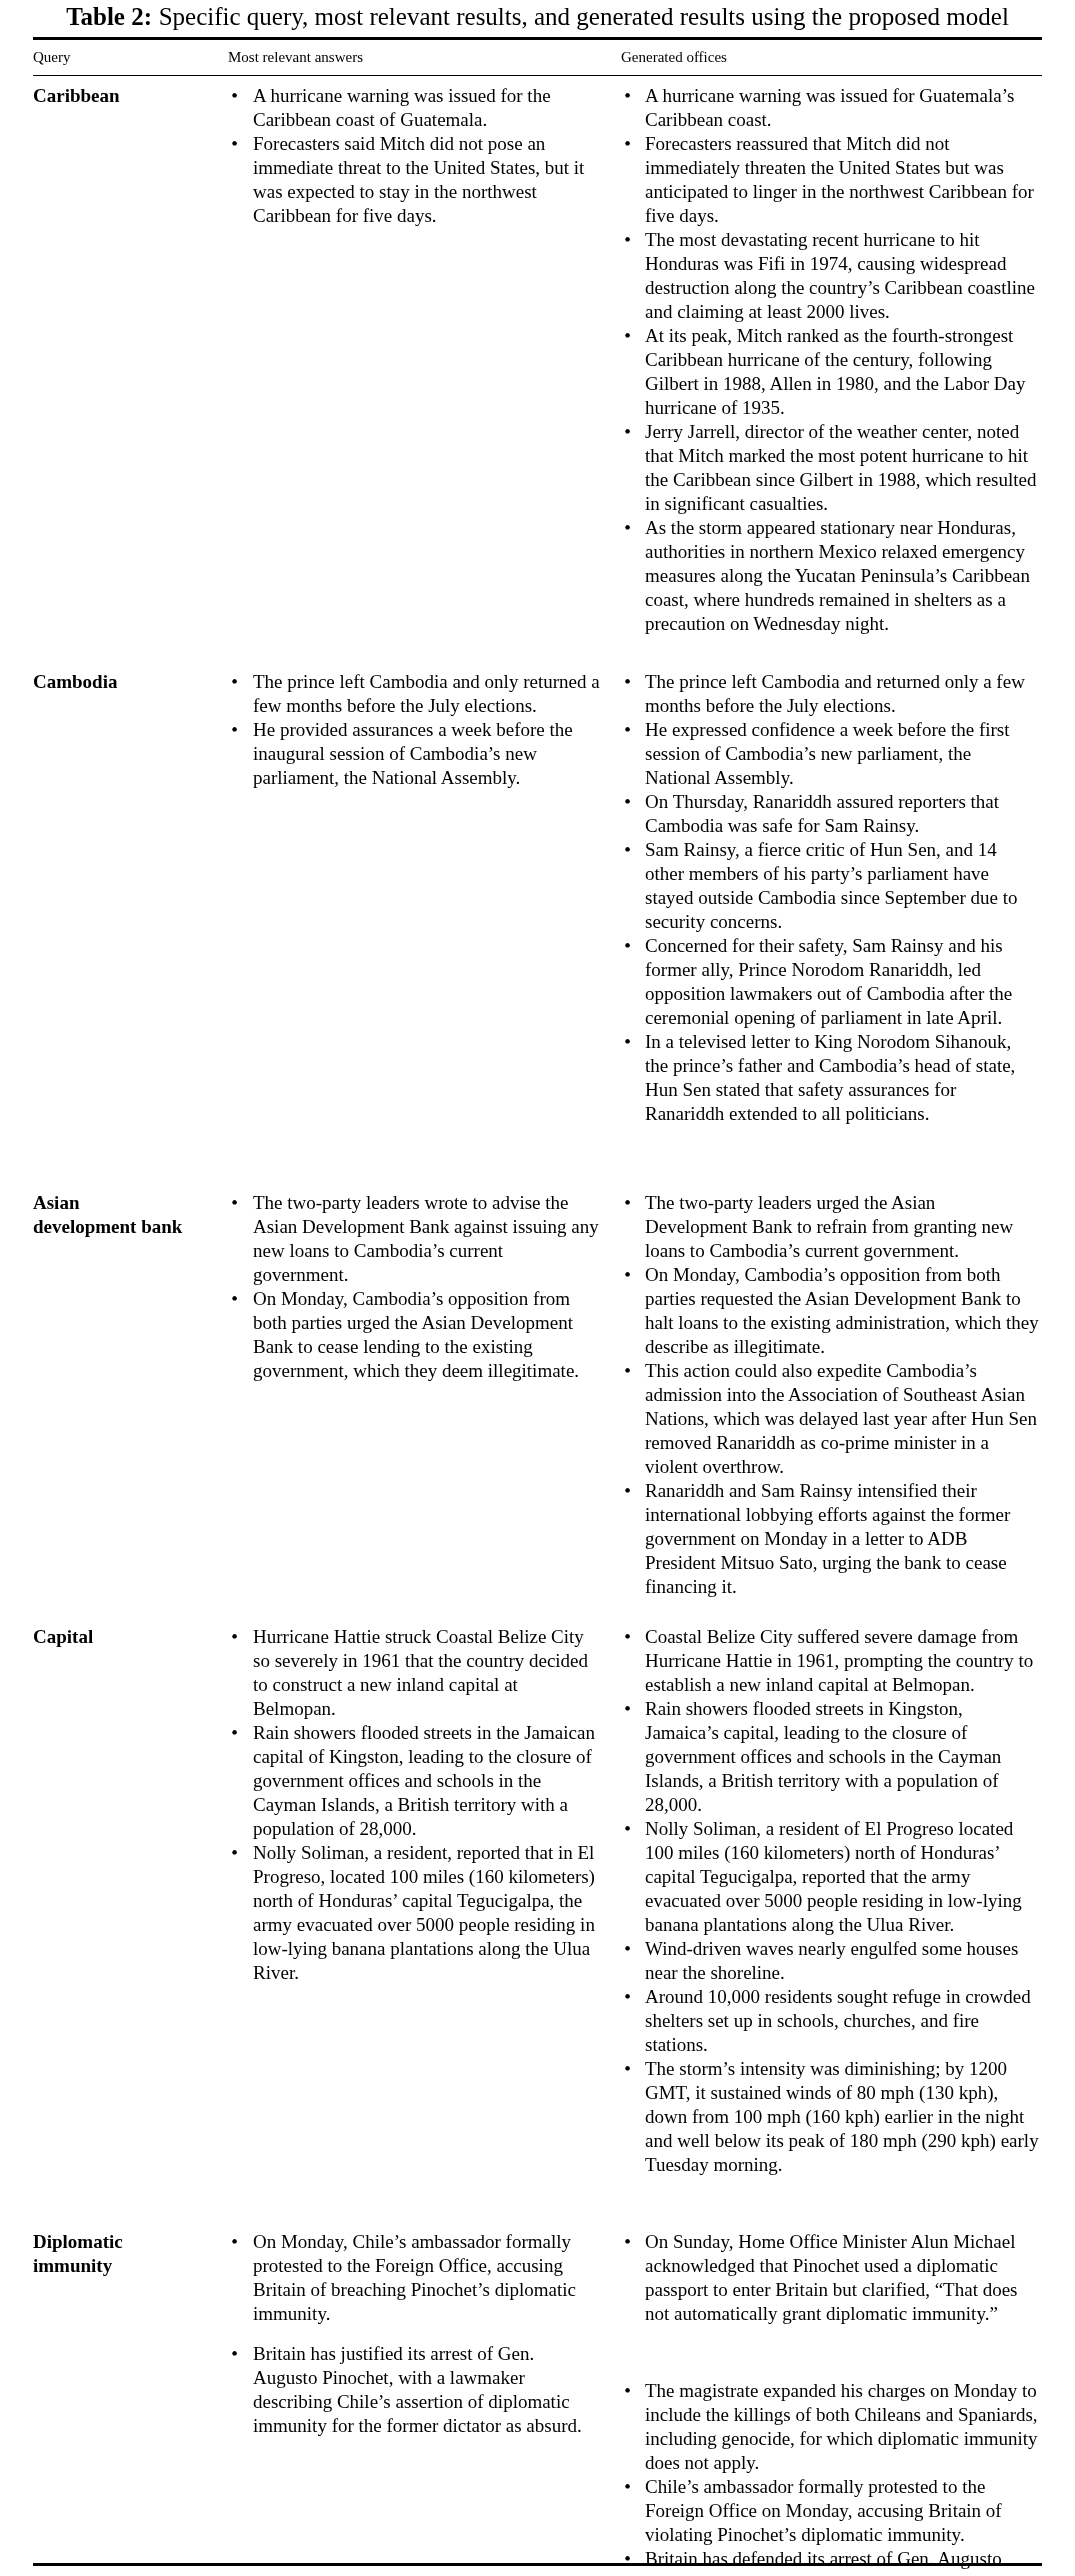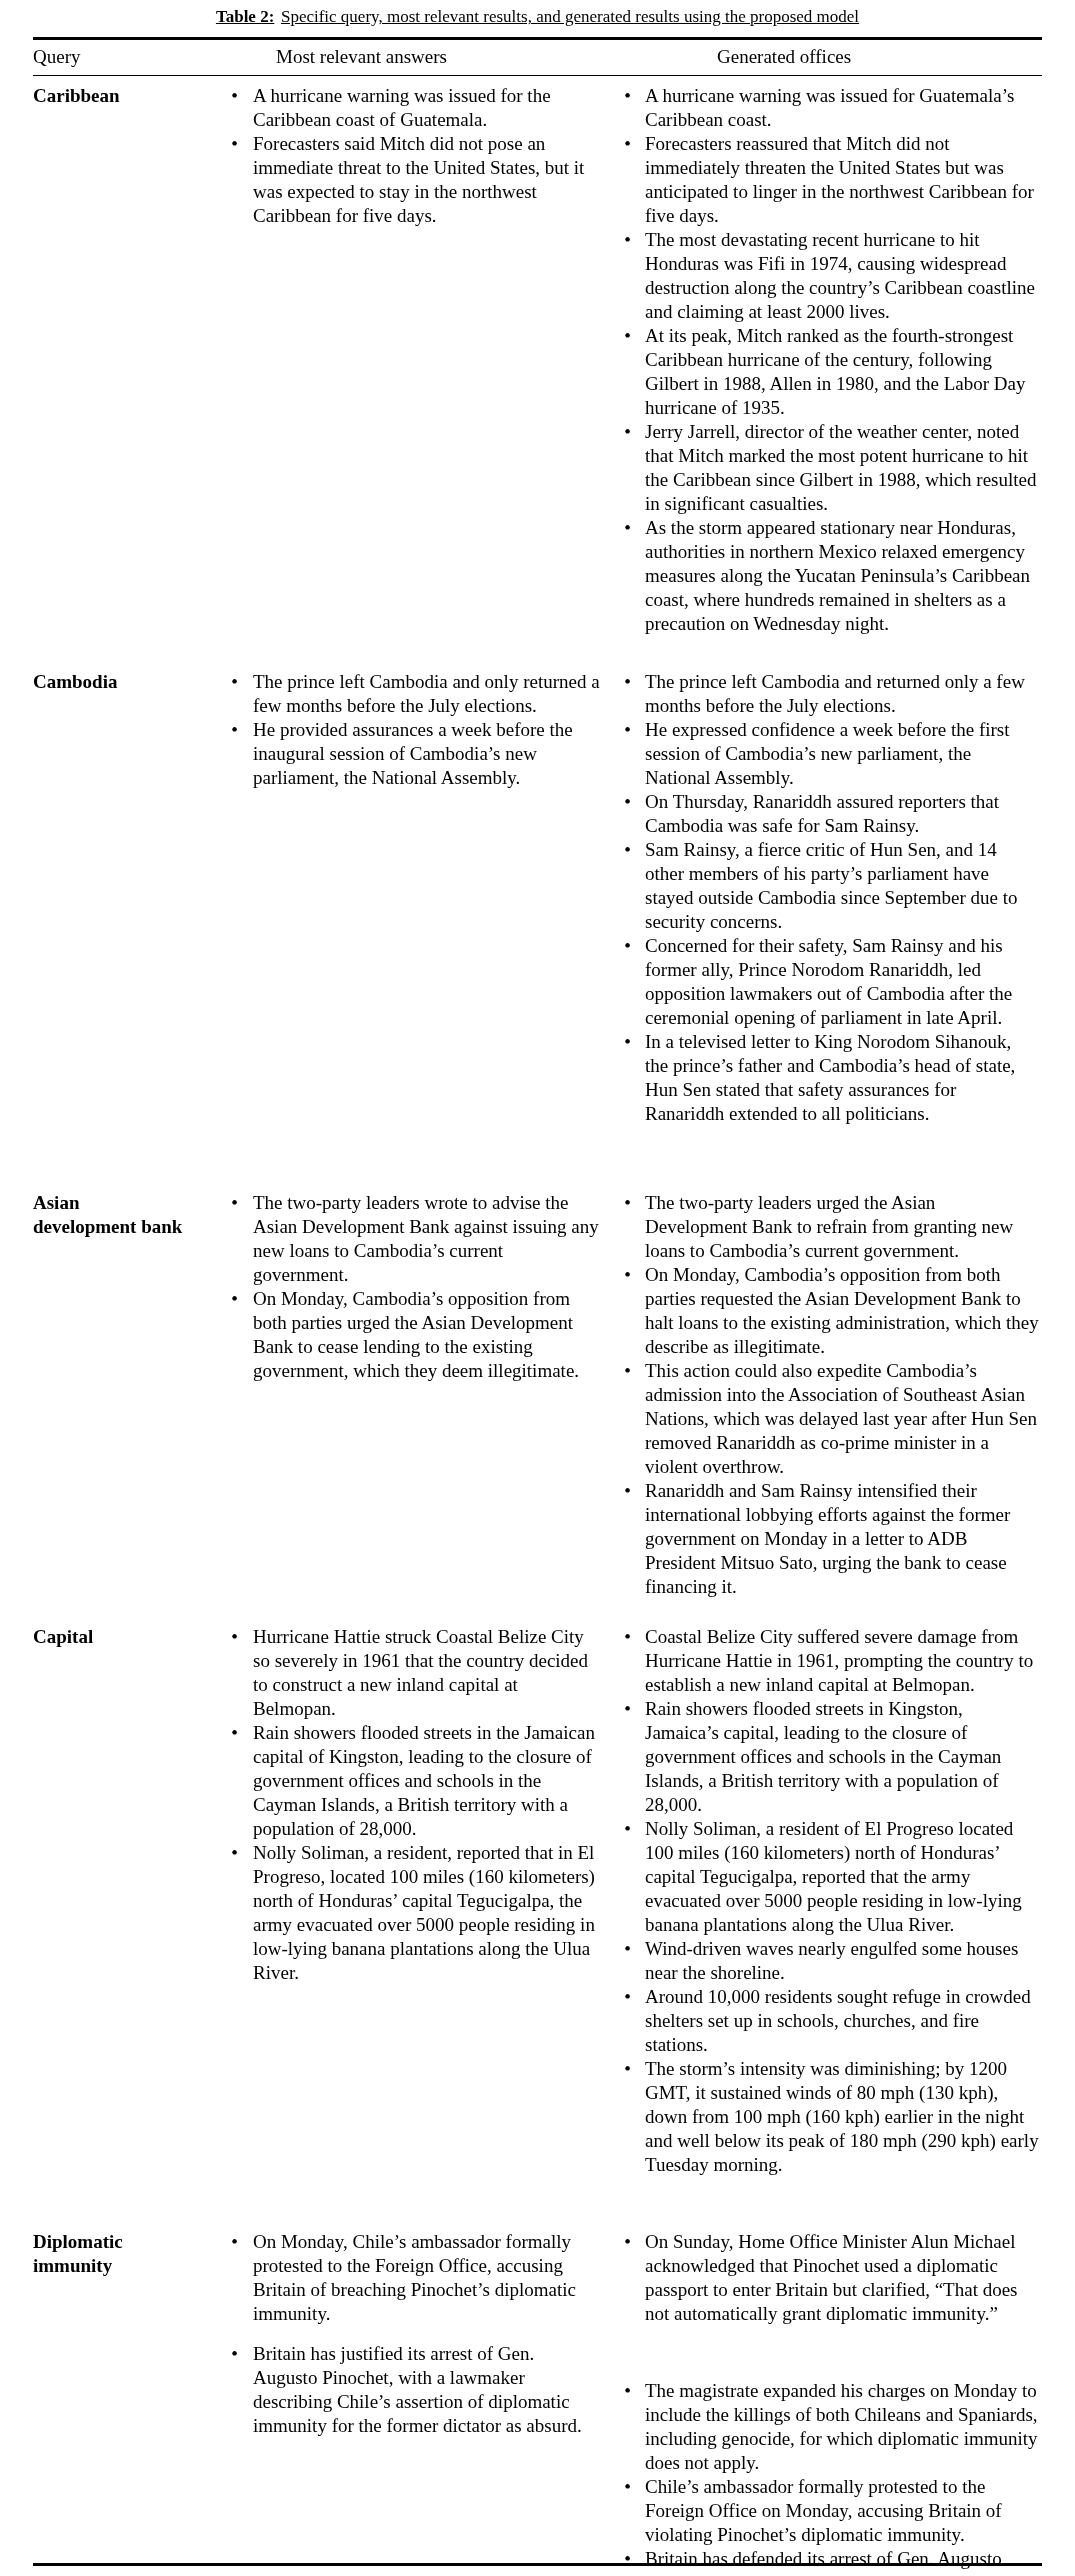--- a/index.html
+++ b/index.html
@@ -7,44 +7,42 @@
     width:1075px;height:2576px;
     font-family:"Liberation Serif","DejaVu Serif",serif;
     color:#000;
   }
   .page{position:relative;width:1075px;height:2576px;overflow:hidden;background:#fff;}
 
   
   .caption{
     text-align:center;
     padding-top:4.4px;
-    font-size:17px;
+    font-size:25px;
     line-height:26.4px;
-    text-decoration:underline;
   }
   .cap-label{font-weight:bold;margin-right:6.6px;}
 
   
   .tbl{margin:0 33px;}
   .rule{background:#000;}
   .rule.top{height:2.2px;margin-top:6.6px;}
   .rule.mid{height:1.7px;}
   .rule.bottom{
     position:absolute;left:33px;right:33px;bottom:10.5px;height:2.2px;
   }
 
   .grid-row{
     display:grid;
     grid-template-columns:195px 393px 1fr;
   }
   .header-row{
     height:35px;
     align-items:center;
-    font-size:19px;
-    gap:48px;
+    font-size:15px;
   }
 
   .t-row{padding-top:7.7px;font-size:19px;line-height:24px;}
   .row-0{min-height:578px;}
   .row-1{min-height:514px;}
   .row-2{min-height:426px;}
   .row-3{min-height:597px;}
   .row-4{padding-bottom:11px;}
 
   .cell-query .query-label{display:block;max-width:151px;font-weight:bold;}

